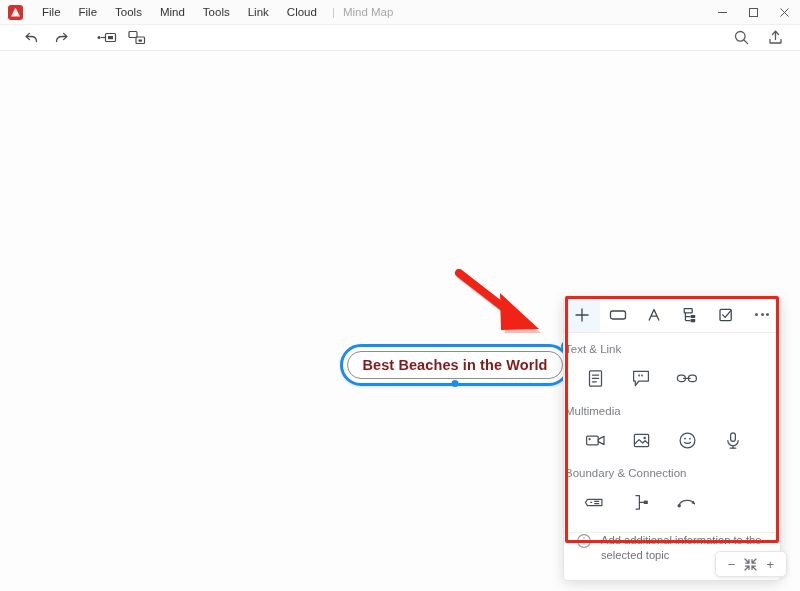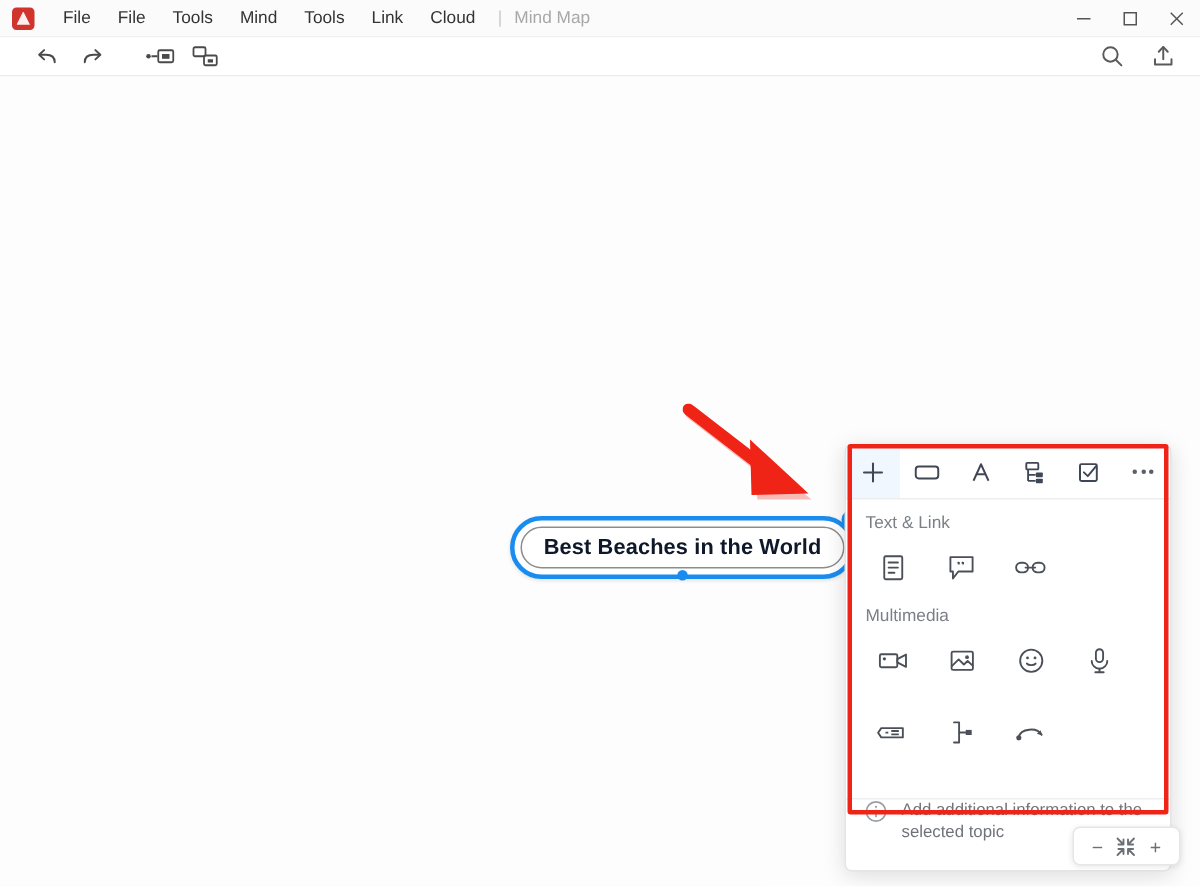--- a/index.html
+++ b/index.html
@@ -78,21 +78,21 @@
     box-shadow: 0 1px 3px rgba(0,0,0,.12);
   }
   .topic-inner {
     position: absolute; left: 4px; top: 4px; right: 4px; bottom: 4px;
     border: 1px solid #8d8d8d;
     border-radius: 17px;
     background: #ffffff;
     display: flex; align-items: center; justify-content: center;
   }
   .topic-text {
-    font-size: 14.5px; font-weight: bold; color: #0f172a; letter-spacing: .1px;
+    font-size: 14.5px; font-weight: bold; color: #7f1d1d; letter-spacing: .1px;
     white-space: nowrap;
   }
   .handle-dot {
     position: absolute; left: 50%; bottom: -3.5px; transform: translateX(-50%);
     width: 7px; height: 7px; border-radius: 50%;
     background: #1a8cf0;
   }
   .handle-tr {
     position: absolute; right: -7px; top: -7px;
     width: 13px; height: 13px; border-radius: 50%;
@@ -124,21 +124,21 @@
     flex: 1; display: flex; align-items: center; justify-content: center;
     color: #3f4654;
   }
   .panel-tab.active { background: #f1f7fe; }
   .panel-tab svg { display: block; }
   .dots { display: flex; gap: 2.5px; align-items: center; }
   .dots i { width: 3px; height: 3px; border-radius: 50%; background: #5a5f69; display: block; }
 
   .panel-body { padding: 10px 0 0 0; }
   .sec-label {
-    font-size: 11.5px; color: #7b7f86; padding: 0 13px; margin-bottom: 2px;
+    font-size: 11.5px; color: #7b7f86; padding: 0 1px; margin-bottom: 2px;
   }
   .sec-row { display: flex; padding: 4px 8px 10px 8px; }
   .sec-item {
     width: 46px; height: 34px;
     display: flex; align-items: center; justify-content: center;
     color: #4b5058;
   }
   .sec-item svg { display: block; }
 
   .tooltip-row {
@@ -392,20 +392,21 @@
           <div class="sec-item">
             <svg width="20" height="21" viewBox="0 0 20 21" fill="none" stroke="#4b5058" stroke-width="1.25" stroke-linecap="round">
               <rect x="7.6" y="2.8" width="4.8" height="8.6" rx="2.4"></rect>
               <path d="M4.8 10.6a5.2 5.2 0 0 0 10.4 0"></path>
               <line x1="10" y1="15.8" x2="10" y2="18.2"></line>
               <line x1="7.2" y1="18.2" x2="12.8" y2="18.2"></line>
             </svg>
           </div>
         </div>
 
+        <div class="sec-label">Boundary &amp; Connection</div>
         <div class="sec-row">
           <div class="sec-item">
             <svg width="24" height="21" viewBox="0 0 24 21" fill="none" stroke="#4b5058" stroke-width="1.25" stroke-linejoin="round">
               <path d="M4.5 7.4h14.4v6.2H4.5L2.4 10.5z"></path>
               <line x1="11.2" y1="9.3" x2="16.2" y2="9.3"></line>
               <line x1="11.2" y1="11.6" x2="16.2" y2="11.6"></line>
               <line x1="7.3" y1="10.4" x2="9.2" y2="10.4"></line>
             </svg>
           </div>
           <div class="sec-item">

